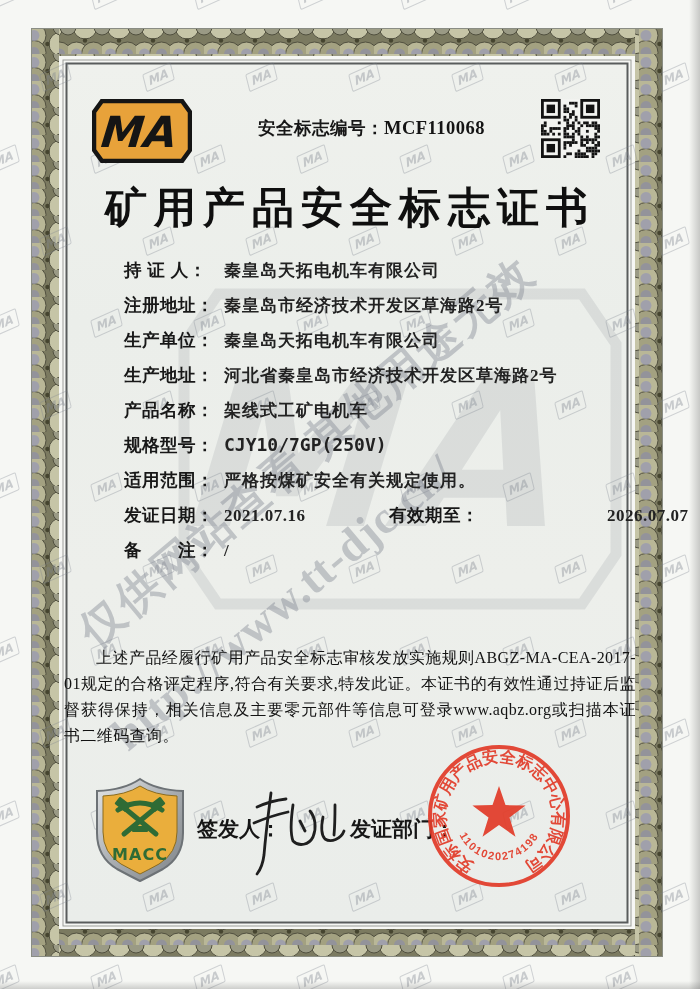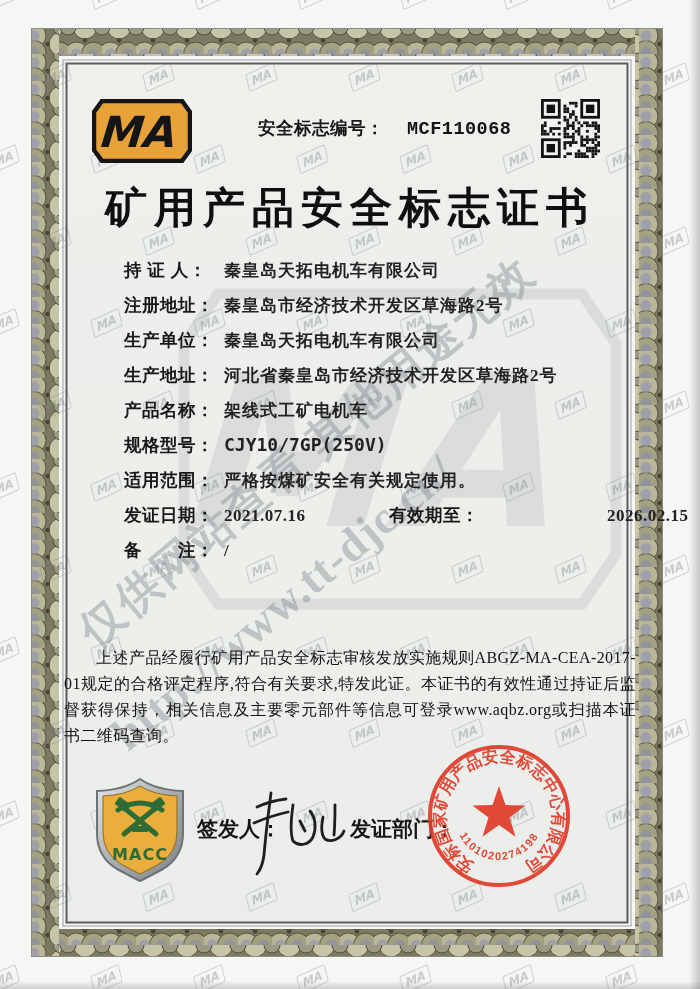--- a/index.html
+++ b/index.html
@@ -15,22 +15,22 @@
     transform:rotate(-24deg) skewX(-10deg);border-radius:2px;}
   .wm-big{position:absolute;left:178px;top:288px;width:444px;height:322px;z-index:2;opacity:.18;pointer-events:none;}
   .wm-diag{position:absolute;z-index:3;white-space:nowrap;pointer-events:none;
     font-family:"Liberation Serif",serif;font-weight:bold;color:rgba(128,134,146,.42);}
   .wm-line1{left:86px;top:608px;font-size:44px;letter-spacing:3px;transform:rotate(-40deg);transform-origin:0 50%;}
   .wm-line2{left:118px;top:714px;font-size:46px;letter-spacing:1px;transform:rotate(-40deg);transform-origin:0 50%;}
   
   .ma-logo{position:absolute;left:92px;top:99px;z-index:4;}
   .cert-no{position:absolute;left:258px;top:116px;z-index:4;display:flex;align-items:baseline;}
   .cert-no-label{font-weight:bold;font-size:17.5px;color:#161616;letter-spacing:.5px;}
-  .cert-no-value{font-family:Liberation Mono, monospace;font-weight:bold;font-size:18.5px;color:#141414;
-    margin-left:23px;letter-spacing:.5px;}
+  .cert-no-value{font-family:Liberation Serif, serif;font-weight:bold;font-size:18.5px;color:#141414;
+    margin-left:0;letter-spacing:.5px;}
   .qr{position:absolute;left:541px;top:99px;z-index:4;}
   .title{position:absolute;left:0;top:180px;width:700px;text-align:center;z-index:4;
     font-family:"Liberation Serif",serif;font-weight:bold;font-size:42px;letter-spacing:7px;color:#0f0f0f;}
   
   .fields{position:absolute;left:100px;top:258px;width:540px;z-index:4;margin-left:24px;}
   .frow{display:flex;align-items:baseline;height:35px;}
   .flabel{flex:none;width:100px;font-weight:bold;font-size:17.5px;color:#181818;white-space:pre;letter-spacing:.5px;}
   .flabel.wide{width:auto;min-width:198px;}
   .fvalue{font-family:"Liberation Serif",serif;font-size:17px;font-weight:bold;color:#222;letter-spacing:1px;}
   .fvalue.vcode{font-family:"DejaVu Sans Mono",monospace;font-size:18px;letter-spacing:0;}
@@ -377,21 +377,21 @@
         <span class="fvalue vcode">CJY10/7GP(250V)</span>
       </div>
       <div class="frow">
         <span class="flabel">适用范围：</span>
         <span class="fvalue">严格按煤矿安全有关规定使用。</span>
       </div>
       <div class="frow">
         <span class="flabel">发证日期：</span>
         <span class="fvalue vdate w165">2021.07.16</span>
         <span class="flabel wide" style="width: auto;">有效期至：</span>
-        <span class="fvalue vdate" style="margin-left: 20px;">2026.02.15</span>
+        <span class="fvalue vdate" style="margin-left: 20px;">2026.07.07</span>
       </div>
       <div class="frow">
         <span class="flabel">备　　注：</span>
         <span class="fvalue">/</span>
       </div>
     </div>
 
   <div class="statement">上述产品经履行矿用产品安全标志审核发放实施规则ABGZ-MA-CEA-2017-01规定的合格评定程序,符合有关要求,特发此证。本证书的有效性通过持证后监督获得保持，相关信息及主要零元部件等信息可登录www.aqbz.org或扫描本证书二维码查询。</div>
 
   <div class="macc">

